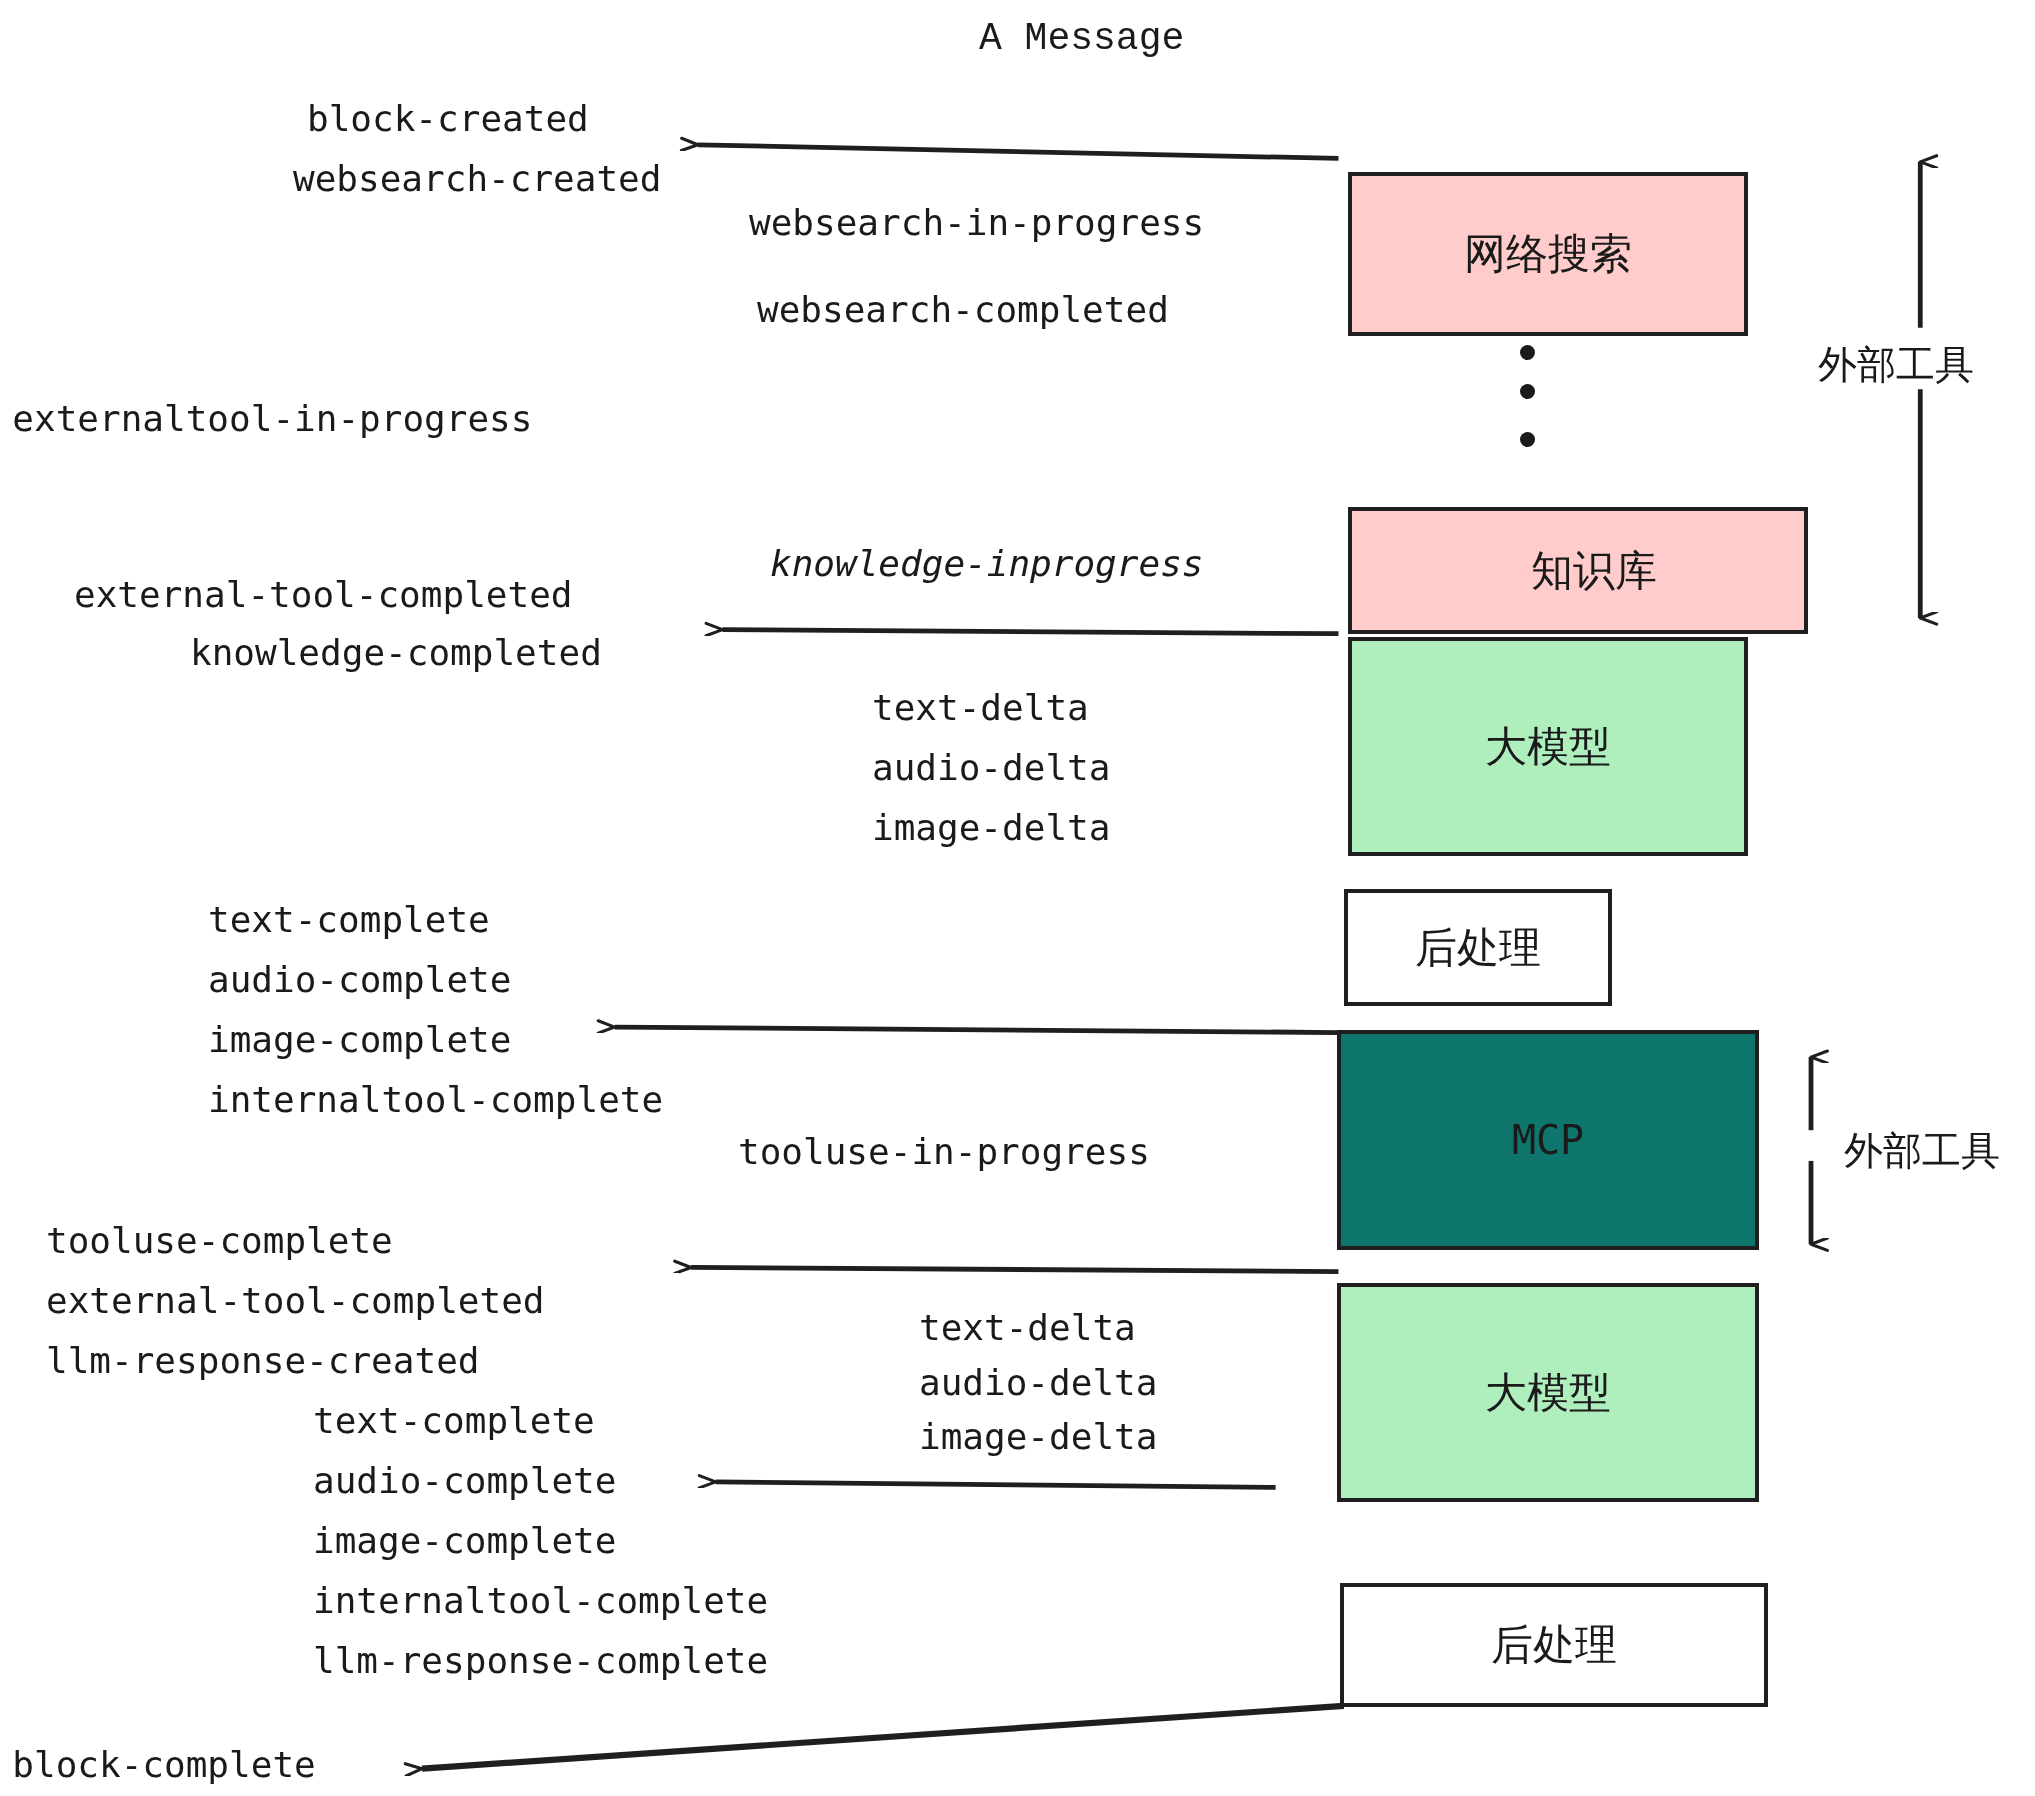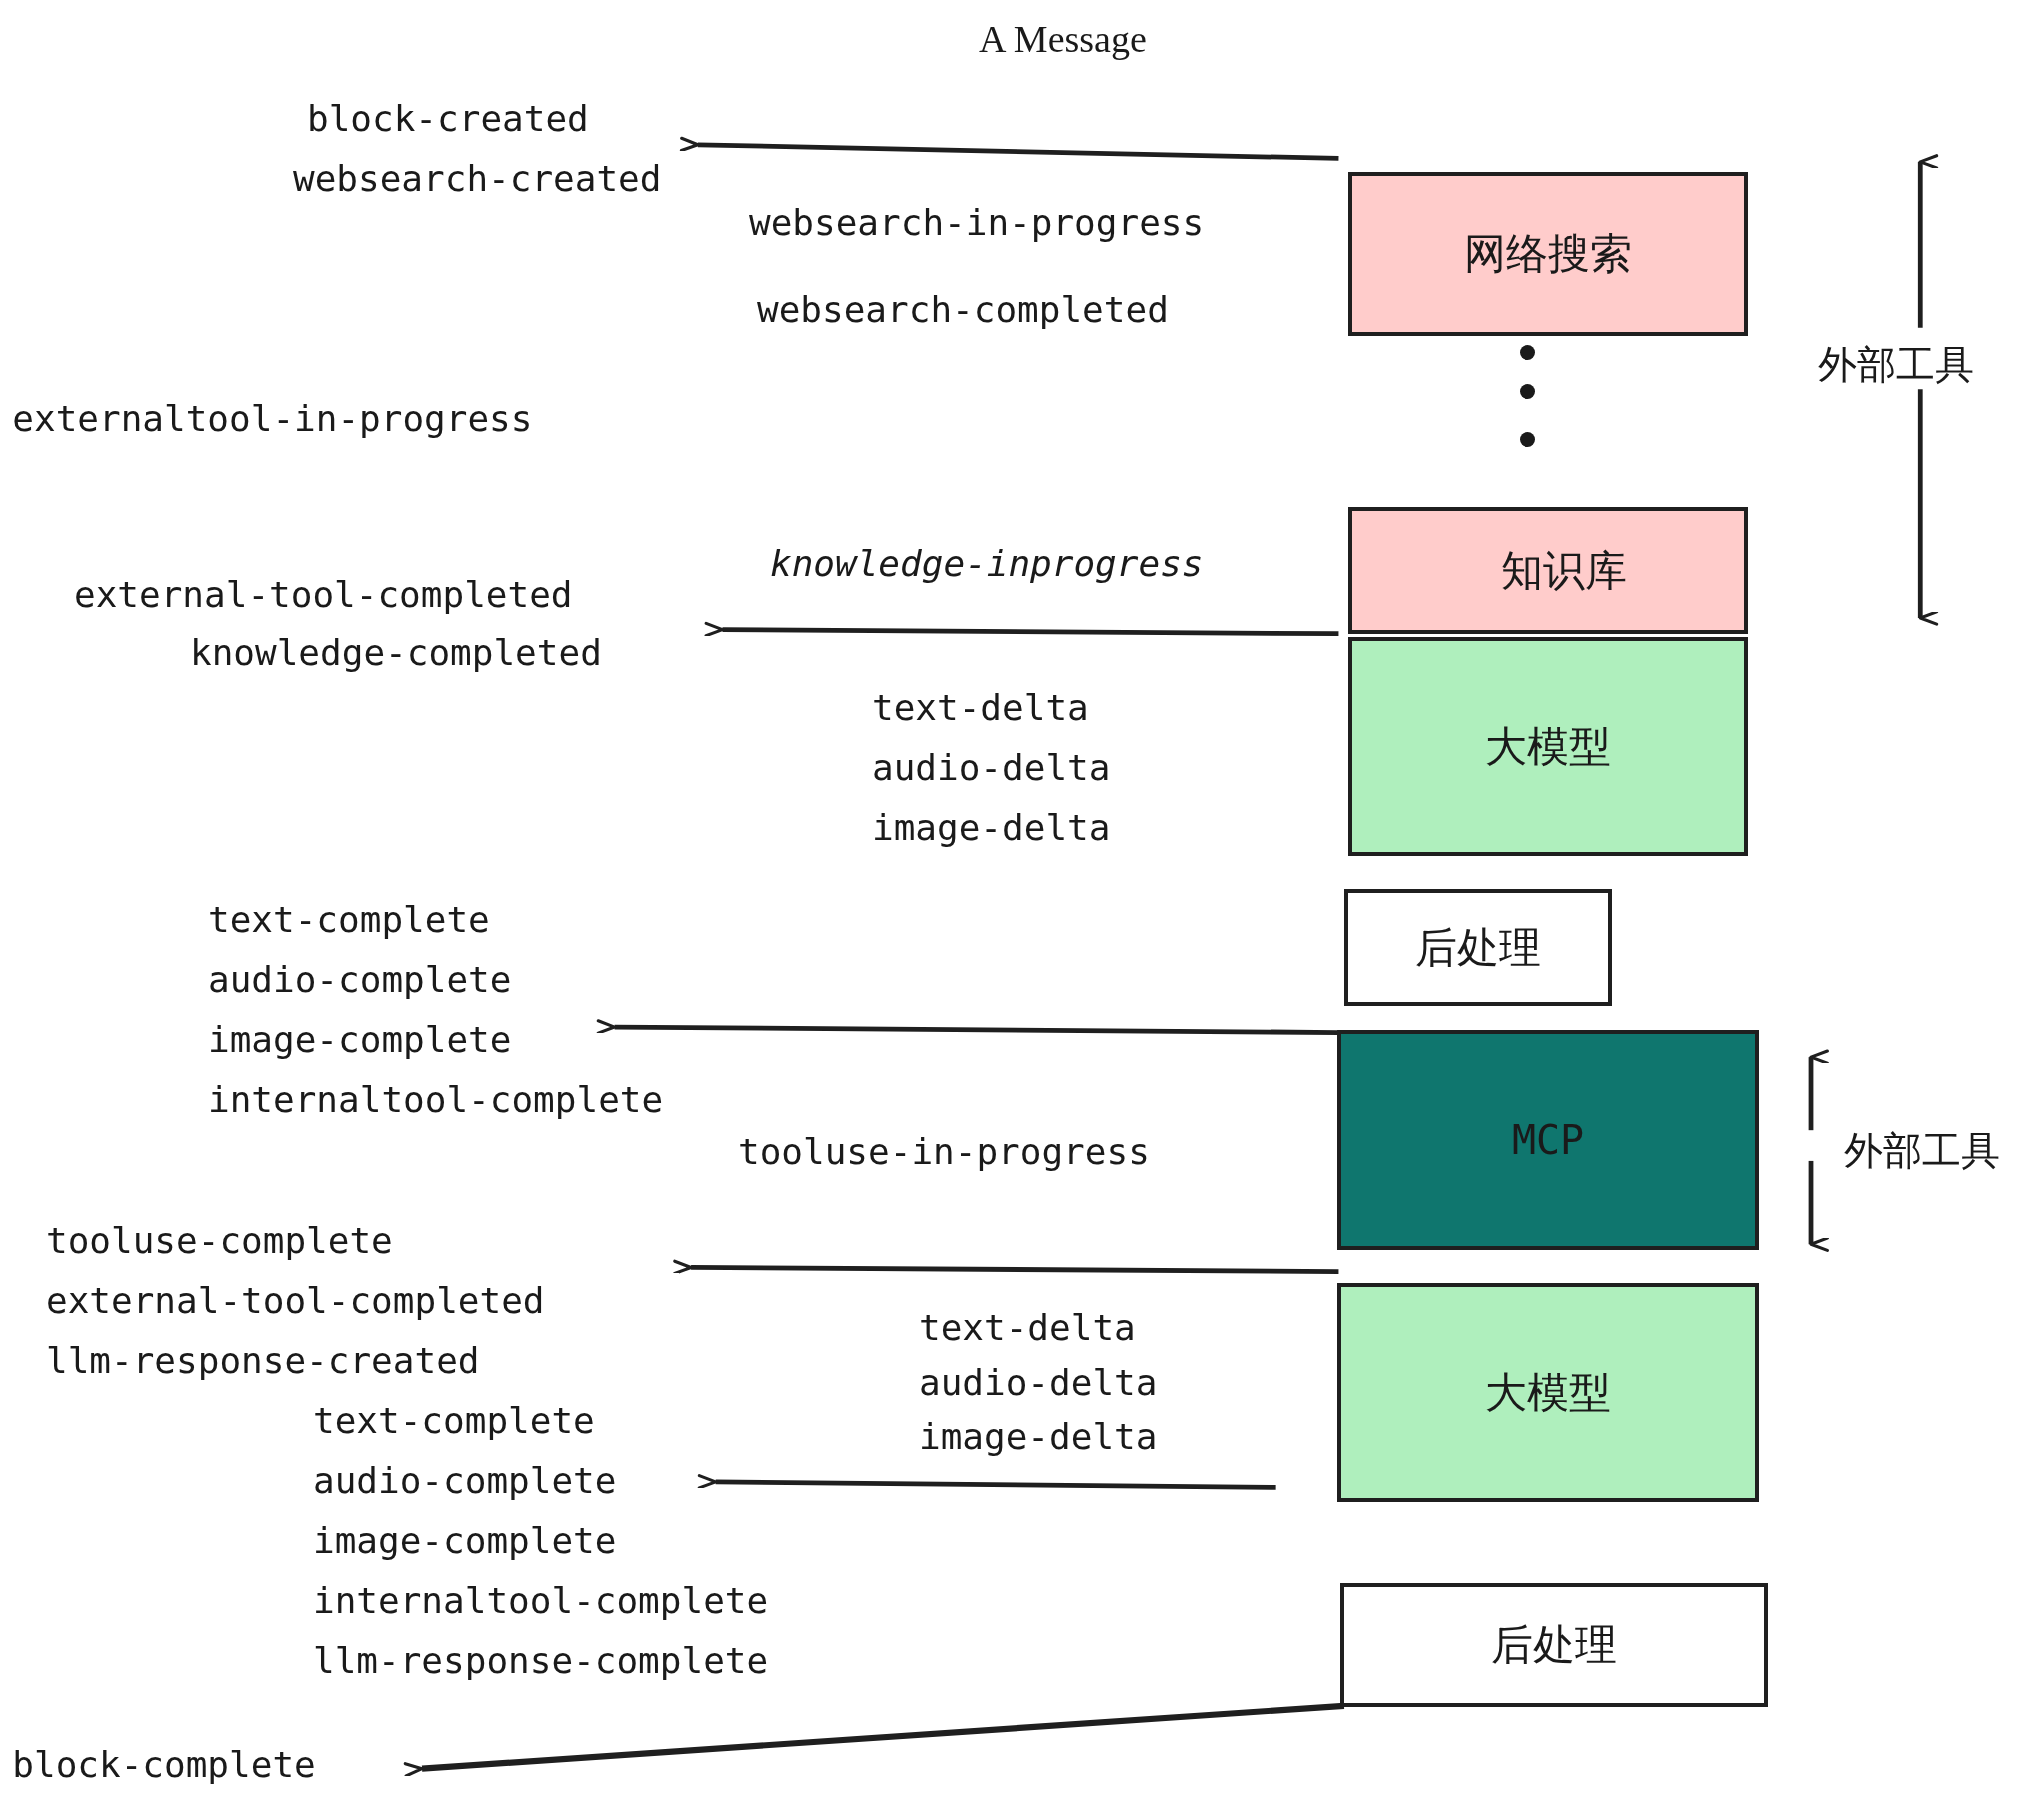--- a/index.html
+++ b/index.html
@@ -21,21 +21,21 @@
     color: #1a1a1a;
     font-family: "DejaVu Sans Mono", "Liberation Mono", monospace;
     font-size: 36px;
     line-height: 1.0;
     letter-spacing: 0px;
   }
   .title {
     position: absolute;
     white-space: nowrap;
     color: #1a1a1a;
-    font-family: Liberation Serif, serif;
+    font-family: Liberation Mono, monospace;
     font-size: 38px;
   }
   .box {
     position: absolute;
     box-sizing: border-box;
     border: 4.8px solid #1f1f1f;
     display: flex;
     align-items: center;
     justify-content: center;
     color: #1a1a1a;
@@ -110,21 +110,21 @@
   <div class="title" style="left:979px; top:17px;">A Message</div>
 
   <div class="box" style="left:1348px; top:172px; width:400px; height:164px; background:#FFCCCB;">
     <span>网络搜索</span>
   </div>
 
   <div class="dot" style="left:1520px; top:345px;"></div>
   <div class="dot" style="left:1520px; top:384px;"></div>
   <div class="dot" style="left:1520px; top:432px;"></div>
 
-  <div class="box" style="left:1348px; top:507px; width:400px; height:127px; background:#FFCCCB;padding-left:32px;">
+  <div class="box" style="left:1348px; top:507px; width:460px; height:127px; background:#FFCCCB;padding-left:32px;">
     <span>知识库</span>
   </div>
 
   <div class="box" style="left:1348px; top:637px; width:400px; height:219px; background:#AFEFBD;">
     <span>大模型</span>
   </div>
 
   <div class="box" style="left:1344px; top:889px; width:268px; height:117px; background:#FFFFFF; border-width:4.1px;">
     <span>后处理</span>
   </div>

